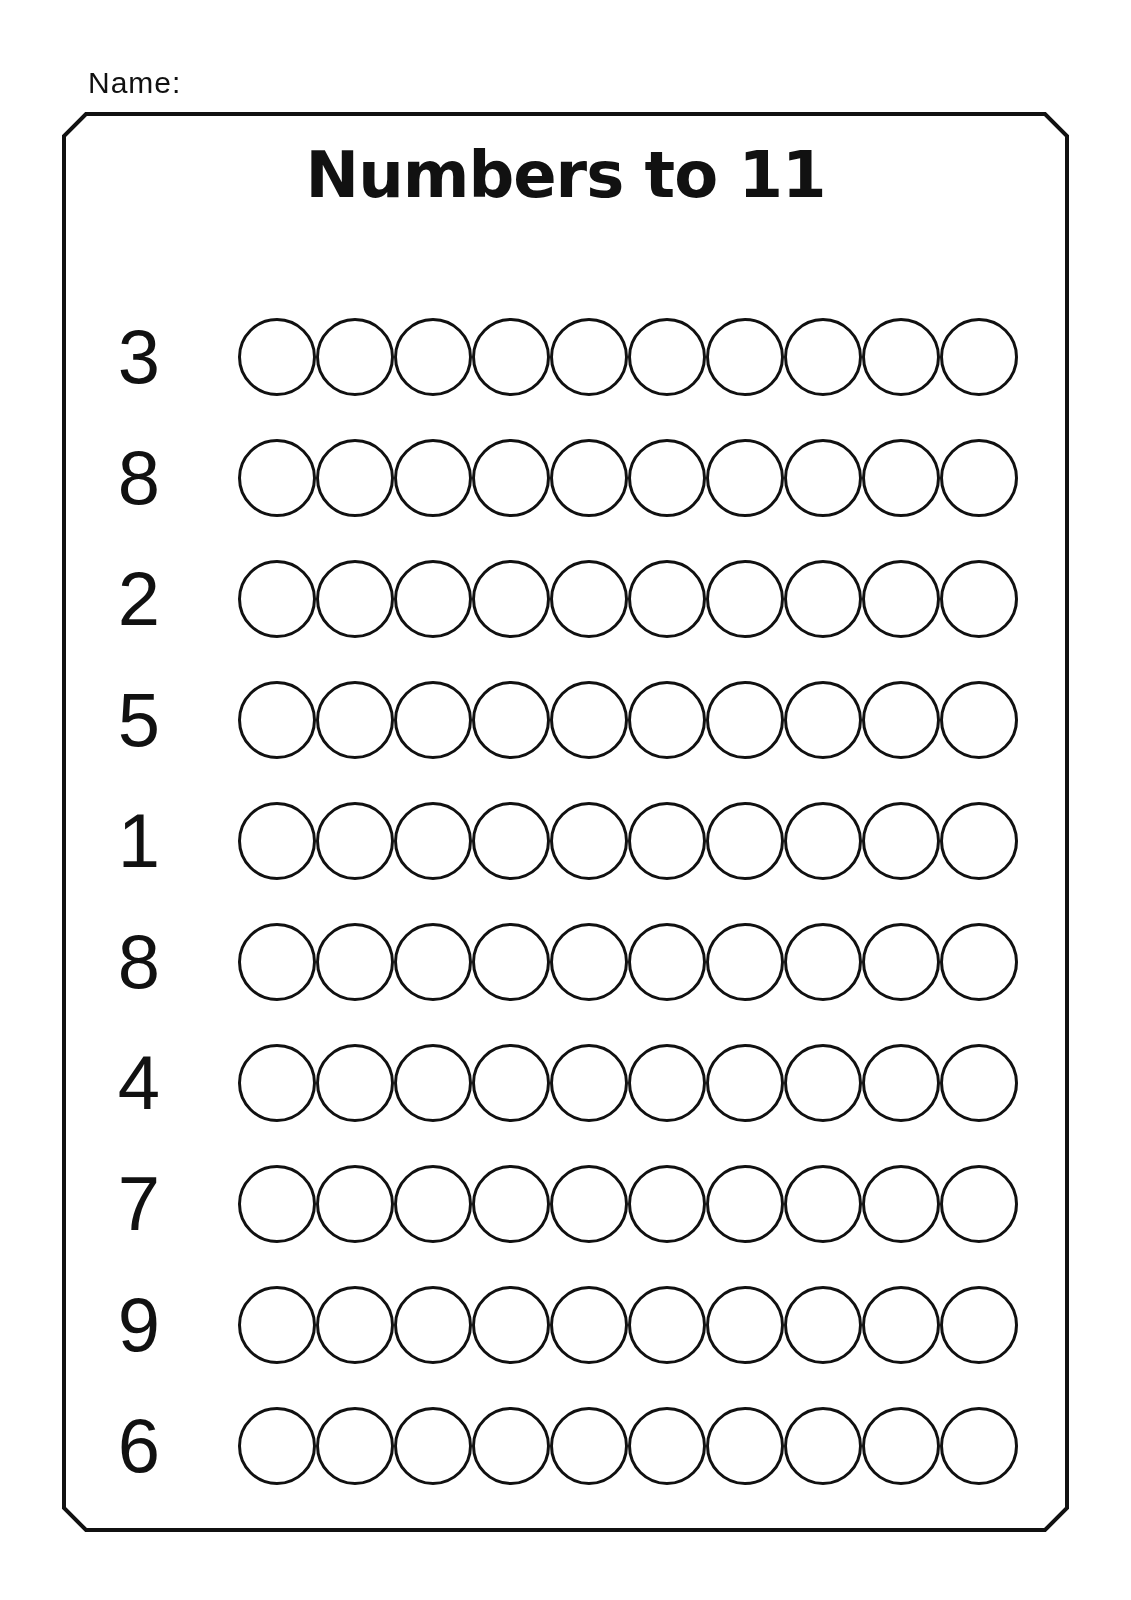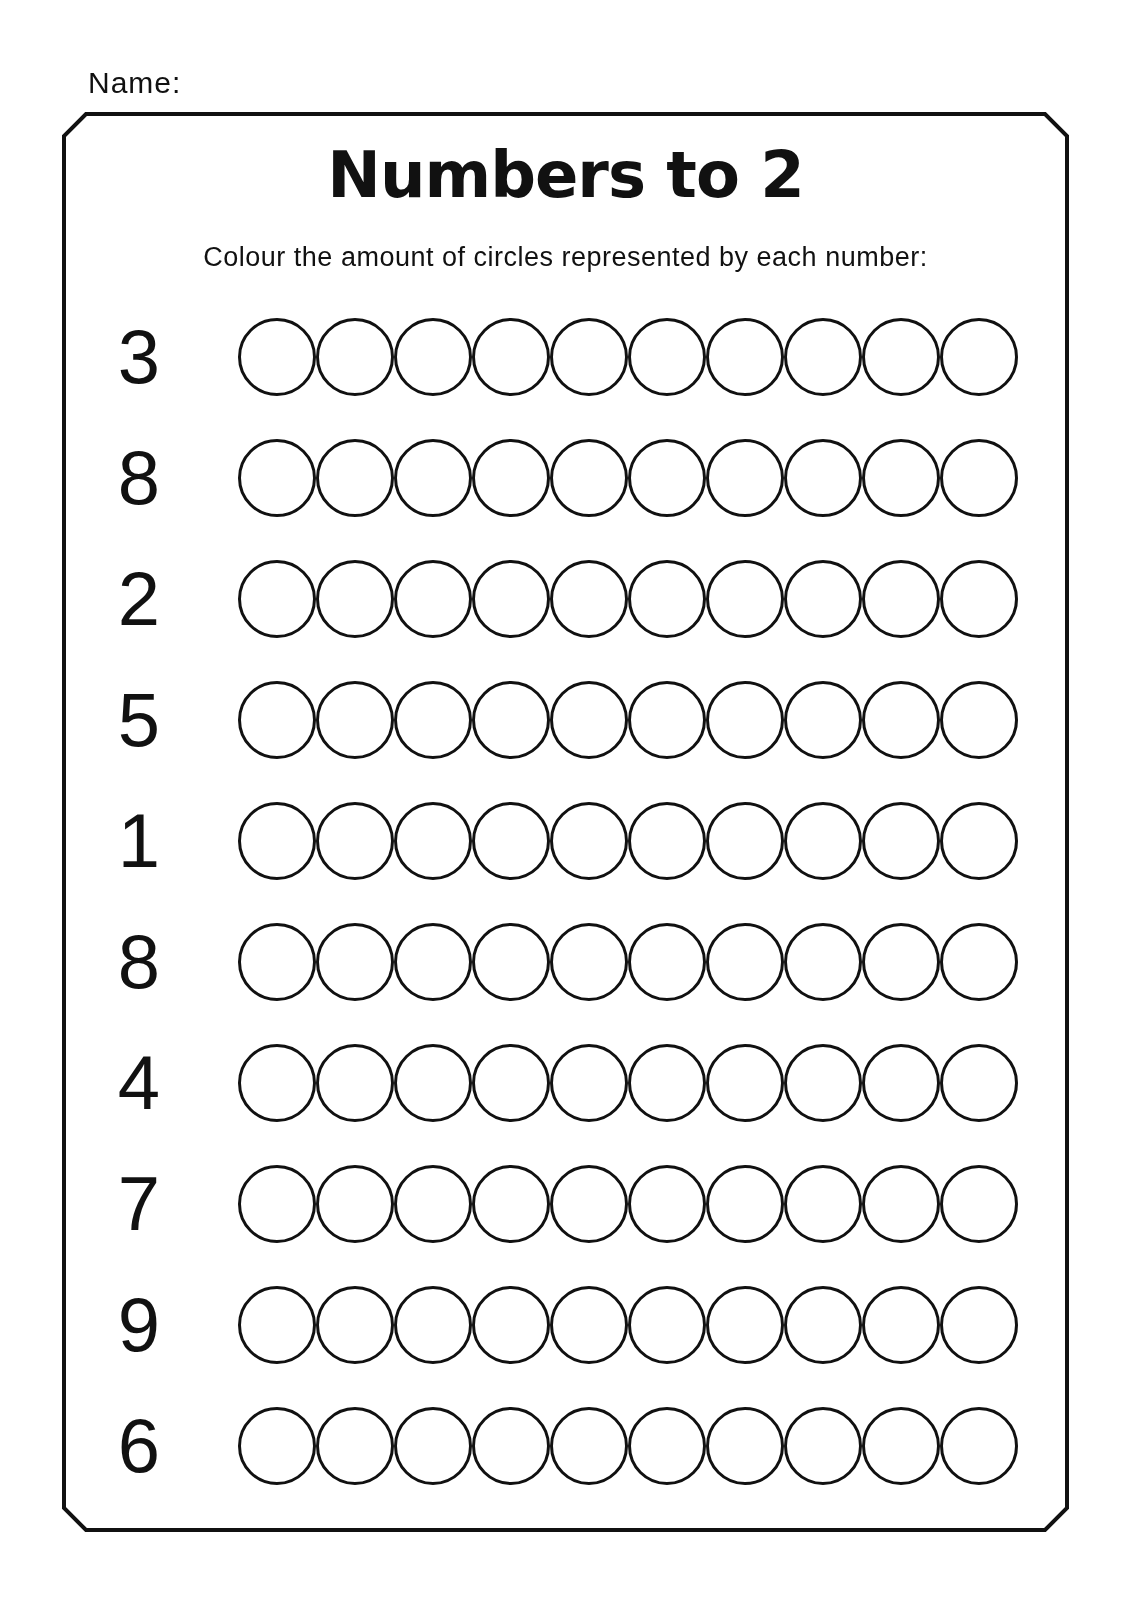--- a/index.html
+++ b/index.html
@@ -96,23 +96,22 @@
 
 <div class="page">
 
   <div class="name-label">Name:</div>
 
   <svg class="border-svg" viewBox="0 0 1131 1600" xmlns="http://www.w3.org/2000/svg">
     <polygon points="86,114 1045,114 1067,136 1067,1508 1045,1530 86,1530 64,1508 64,136" fill="none" stroke="#111111" stroke-width="4" stroke-linejoin="miter"></polygon>
   </svg>
 
   <div class="sheet">
-    <div class="title">Numbers to 2</div>
-
-    <div class="instruction">Colour the amount of circles represented by each number:</div>
+    <div class="title">Numbers to 11</div>
+
 
     <div class="rows">
         <div class="row">
           <div class="row-number">3</div>
           <div class="circles">
             <div class="circle"></div>
             <div class="circle"></div>
             <div class="circle"></div>
             <div class="circle"></div>
             <div class="circle"></div>

